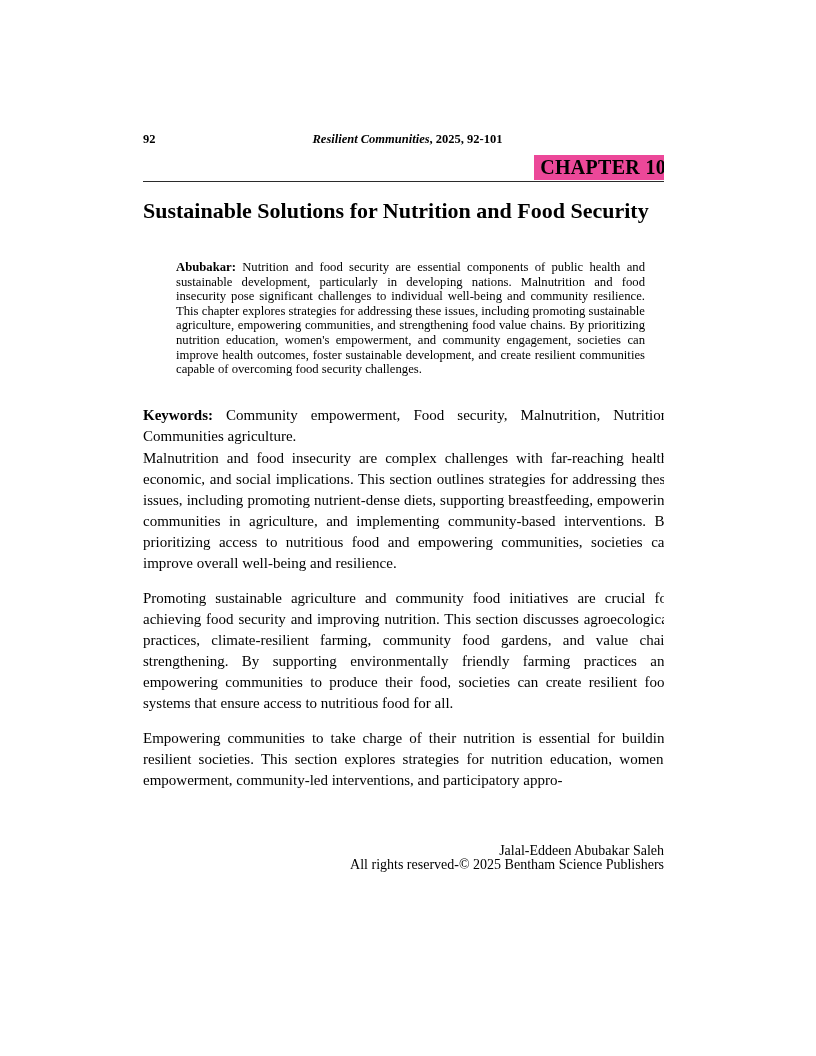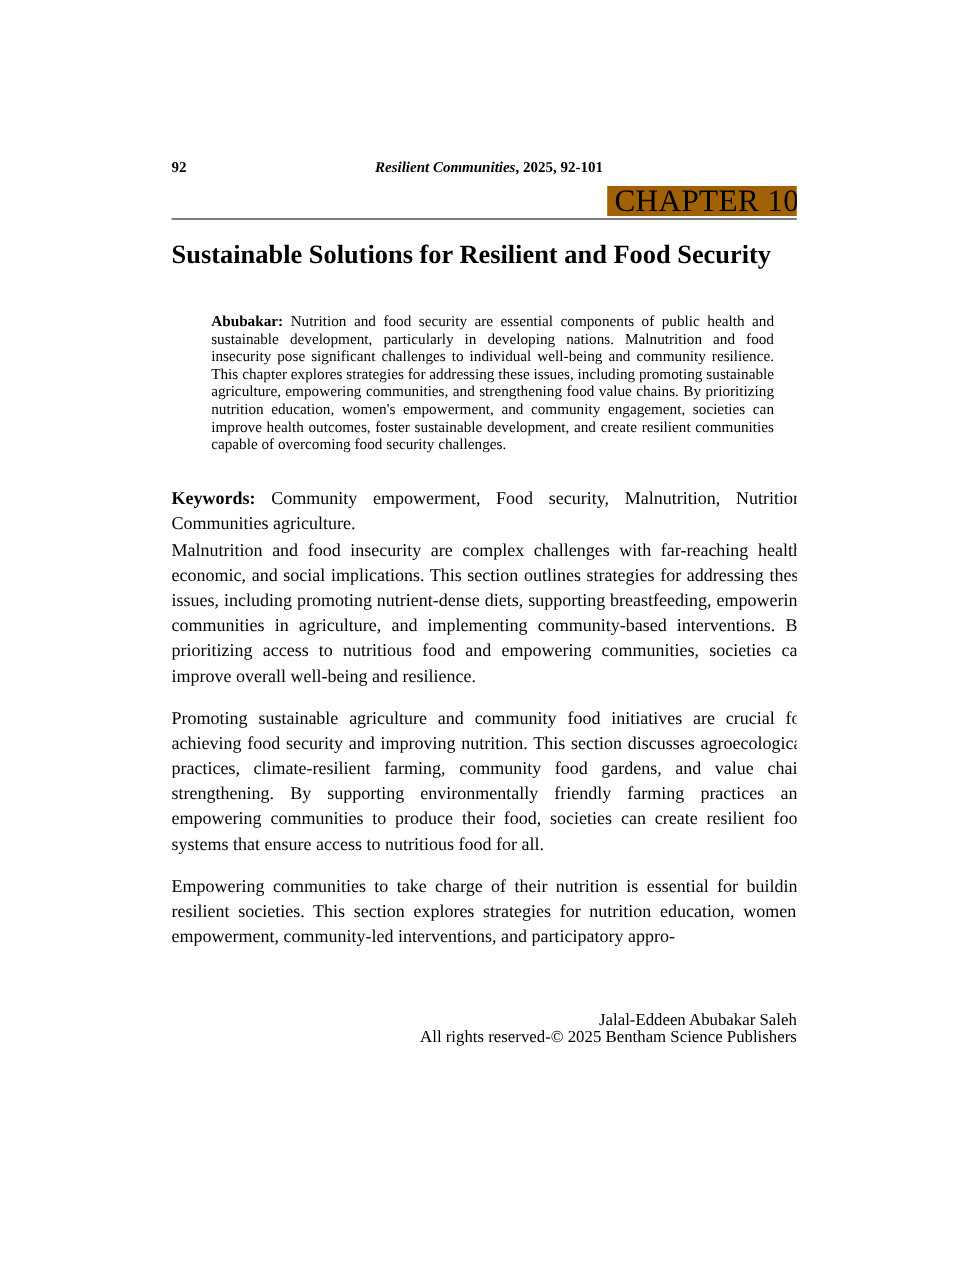--- a/index.html
+++ b/index.html
@@ -32,23 +32,23 @@
   .rt-italic { font-style: italic; }
   
   .chapter-row {
     margin-top: 8px;
     text-align: right;
     border-bottom: 1.5px solid #2b2b2b;
     padding-bottom: 1px;
   }
   .chapter-label {
     display: inline-block;
-    background: #a16207;
-    font-weight: normal;
-    font-size: 26px;
+    background: #ec4899;
+    font-weight: bold;
+    font-size: 20px;
     line-height: 25px;
     padding: 0 6px;
     letter-spacing: 0.3px;
   }
   
   .title {
     margin: 15px 0 0 0;
     font-size: 22px;
     font-weight: bold;
     line-height: 27px;
@@ -103,21 +103,21 @@
 
     <header class="running-header">
       <span class="page-num">92</span>
       <div class="running-title"><span class="rt-italic">Resilient Communities</span><span>, 2025, 92-101</span></div>
     </header>
 
     <div class="chapter-row">
       <span class="chapter-label">CHAPTER 10</span>
     </div>
 
-    <h1 class="title">Sustainable Solutions for Resilient and Food Security</h1>
+    <h1 class="title">Sustainable Solutions for Nutrition and Food Security</h1>
 
     <p class="abstract">
       <strong>Abubakar:</strong>
       <span>Nutrition and food security are essential components of public health and sustainable development, particularly in developing nations. Malnutrition and food insecurity pose significant challenges to individual well-being and community resilience. This chapter explores strategies for addressing these issues, including promoting sustainable agriculture, empowering communities, and strengthening food value chains. By prioritizing nutrition education, women's empowerment, and community engagement, societies can improve health outcomes, foster sustainable development, and create resilient communities capable of overcoming food security challenges.</span>
     </p>
 
     <p class="keywords">
       <strong>Keywords:</strong>
       <span>Community empowerment, Food security, Malnutrition, Nutrition, Communities agriculture.</span>
     </p>

